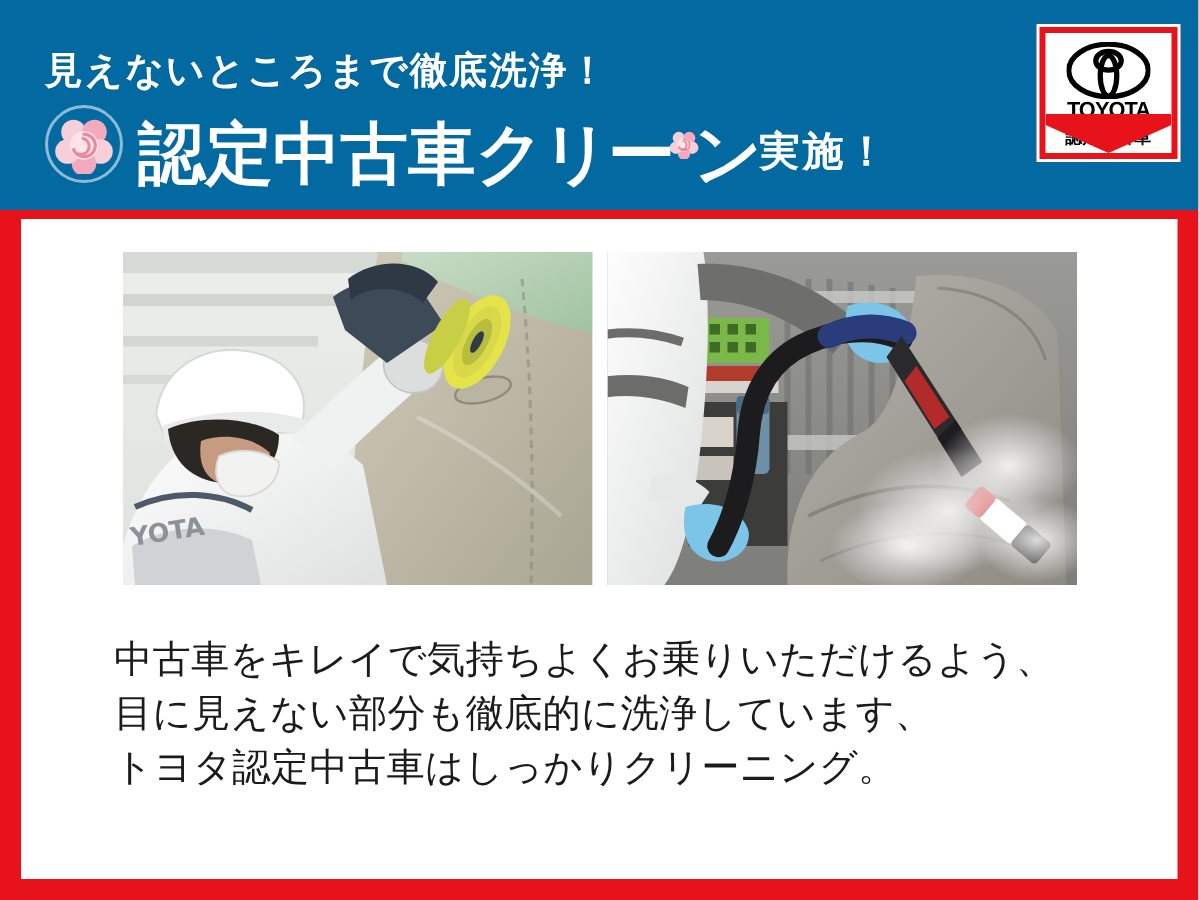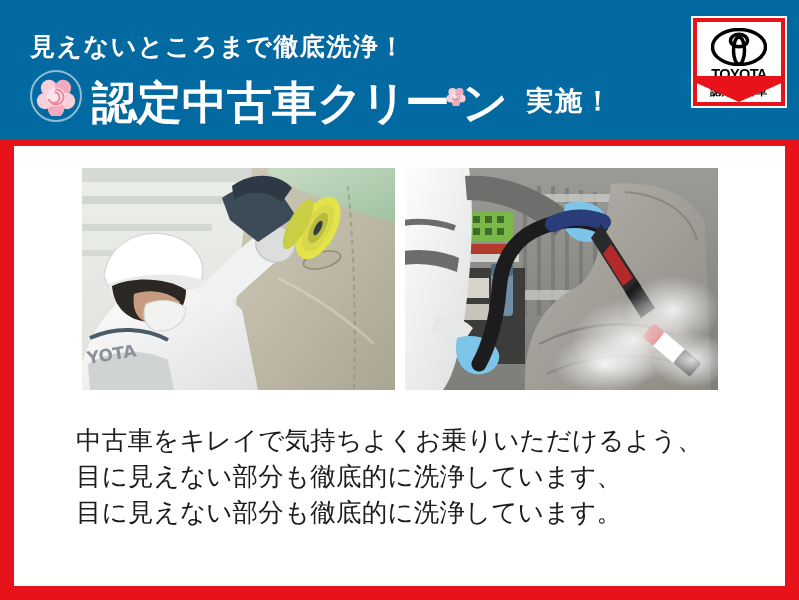--- a/index.html
+++ b/index.html
@@ -82,21 +82,21 @@
     display: inline-block;
     vertical-align: 12px;
     margin: 0 -4px 0 -2px;
   }
 
   .jisshi {
     font-size: 27px;
     font-weight: bold;
     color: #ffffff;
     letter-spacing: 2px;
-    margin-left: 20px;
+    margin-left: 0;
     white-space: nowrap;
     align-self: flex-end;
     padding-bottom: 5px;
   }
 
   
   .toyota-badge {
     position: absolute;
     right: 12px;
     top: 16px;
@@ -416,16 +416,16 @@
           <ellipse cx="268" cy="142" rx="48" ry="34" fill="url(#steamG)"></ellipse>
           <ellipse cx="200" cy="196" rx="52" ry="30" fill="url(#steamG)"></ellipse>
           <ellipse cx="286" cy="192" rx="40" ry="28" fill="url(#steamG)"></ellipse>
         </svg>
       </div>
     </div>
 
     <div class="copy">
       <div>中古車をキレイで気持ちよくお乗りいただけるよう、</div>
       <div>目に見えない部分も徹底的に洗浄しています、</div>
-      <div>目に見えない部分も徹底的に洗浄しています。</div>
+      <div>トヨタ認定中古車はしっかりクリーニング。</div>
     </div>
   </div>
 </div>
 
 </body></html>

